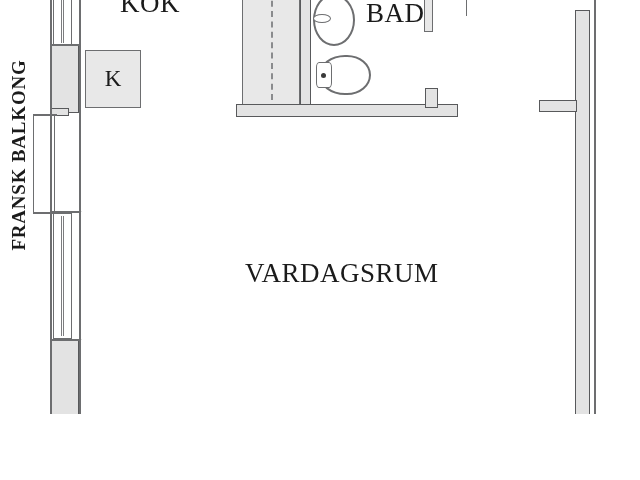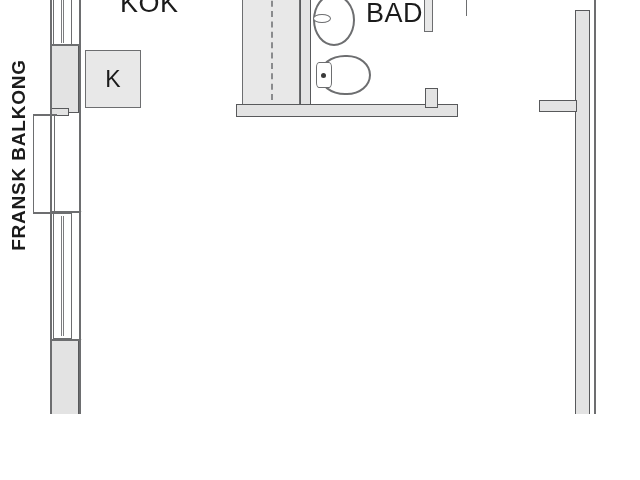--- a/index.html
+++ b/index.html
@@ -6,21 +6,21 @@
     margin: 0;
     padding: 0;
     background: #ffffff;
   }
   #plan {
     position: relative;
     width: 640px;
     height: 414px;
     background: #ffffff;
     overflow: hidden;
-    font-family: Liberation Sans, sans-serif;
+    font-family: Liberation Serif, serif;
   }
 
   
   .wall {
     position: absolute;
     background: #e3e3e3;
     border: 1.5px solid #58595b;
     box-sizing: border-box;
   }
   .wall-plain {
@@ -158,20 +158,21 @@
 </style>
 </head>
 <body>
 
 <div id="plan">
 
   <div class="room-label" id="label-kok">KÖK</div>
 
   <div class="room-label" id="label-bad">BAD</div>
 
+  <div class="room-label" id="label-vardagsrum">VARDAGSRUM</div>
 
   <div class="room-label" id="label-fransk-balkong">FRANSK BALKONG</div>
 
   <div class="glass" style="left:53px; top:-30px; width:19px; height:76px;">
     <div class="mullion"></div>
   </div>
 
   <div class="wall" style="left:51px; top:45px; width:28px; height:68px;"></div>
   <div class="thinline" style="left:51px; top:44px; width:29px; height:2px; transform:skewX(-22deg);"></div>
 

